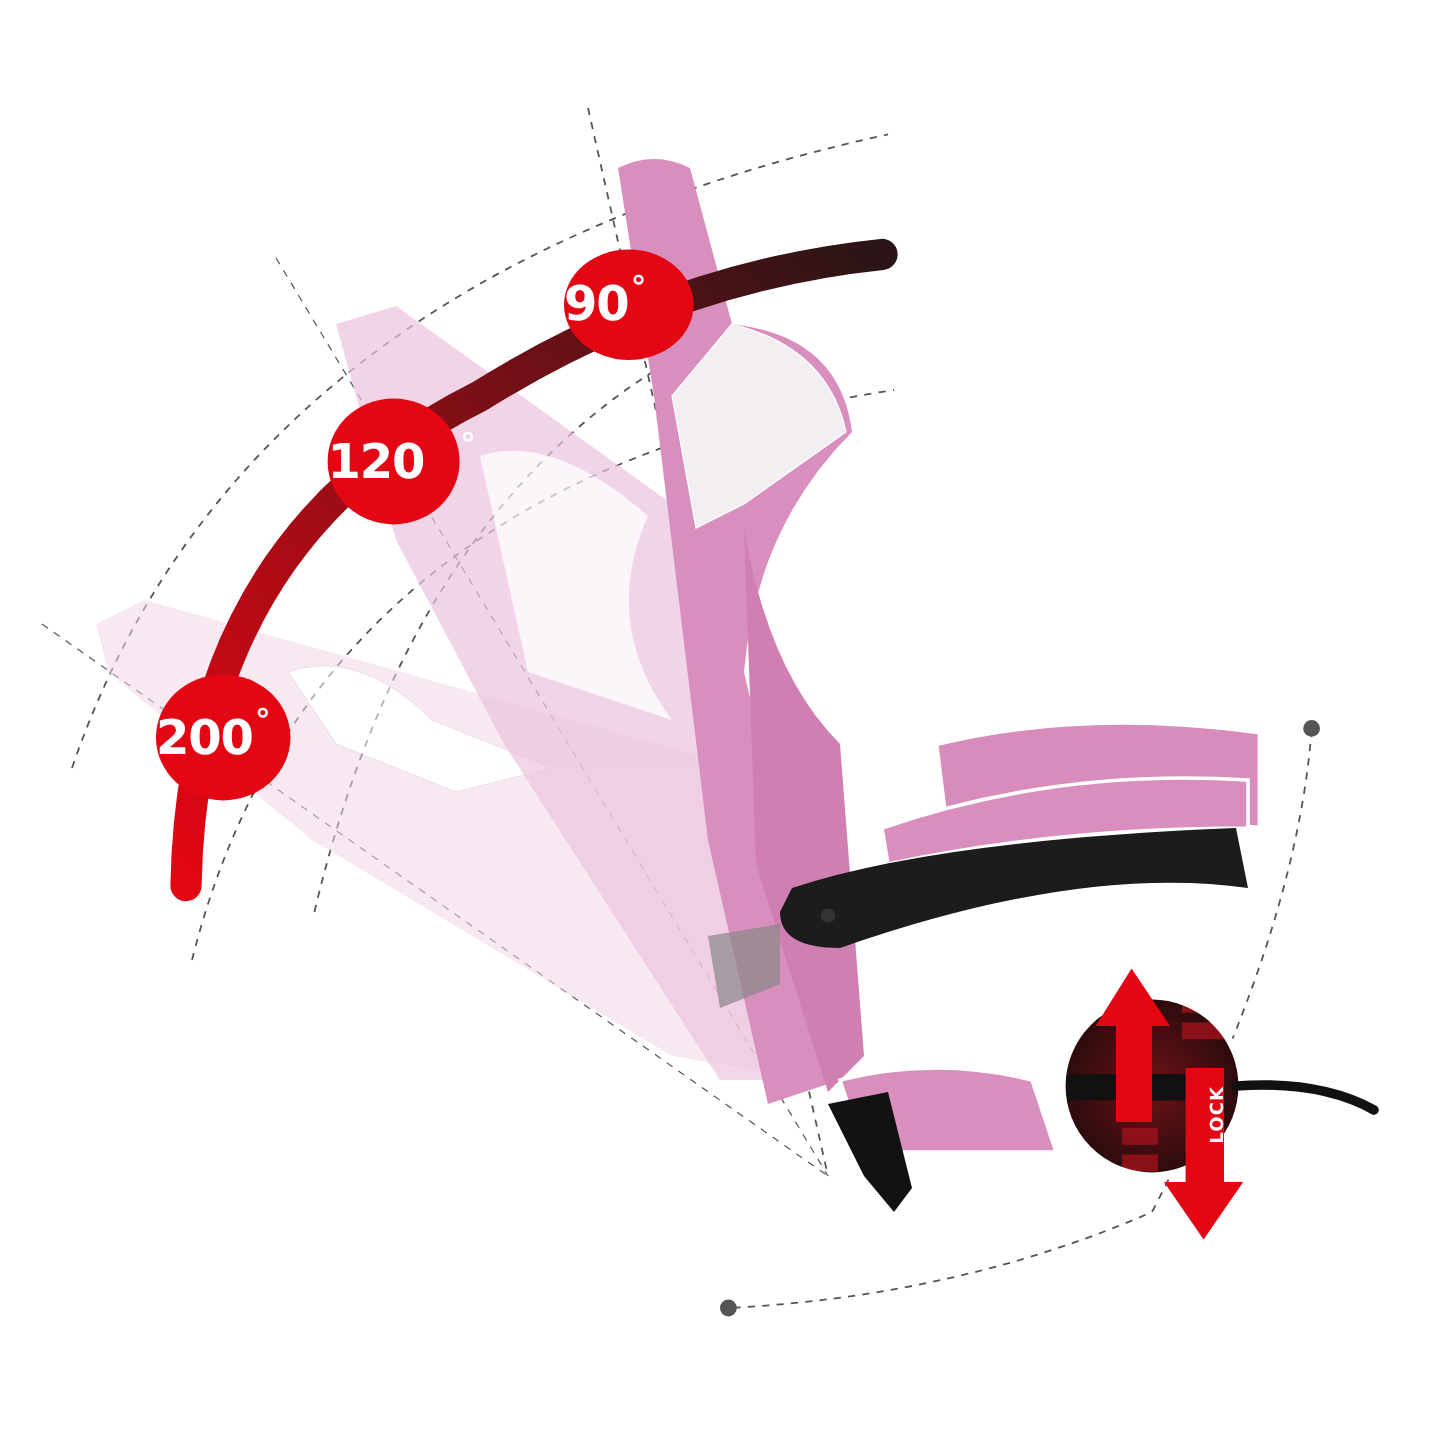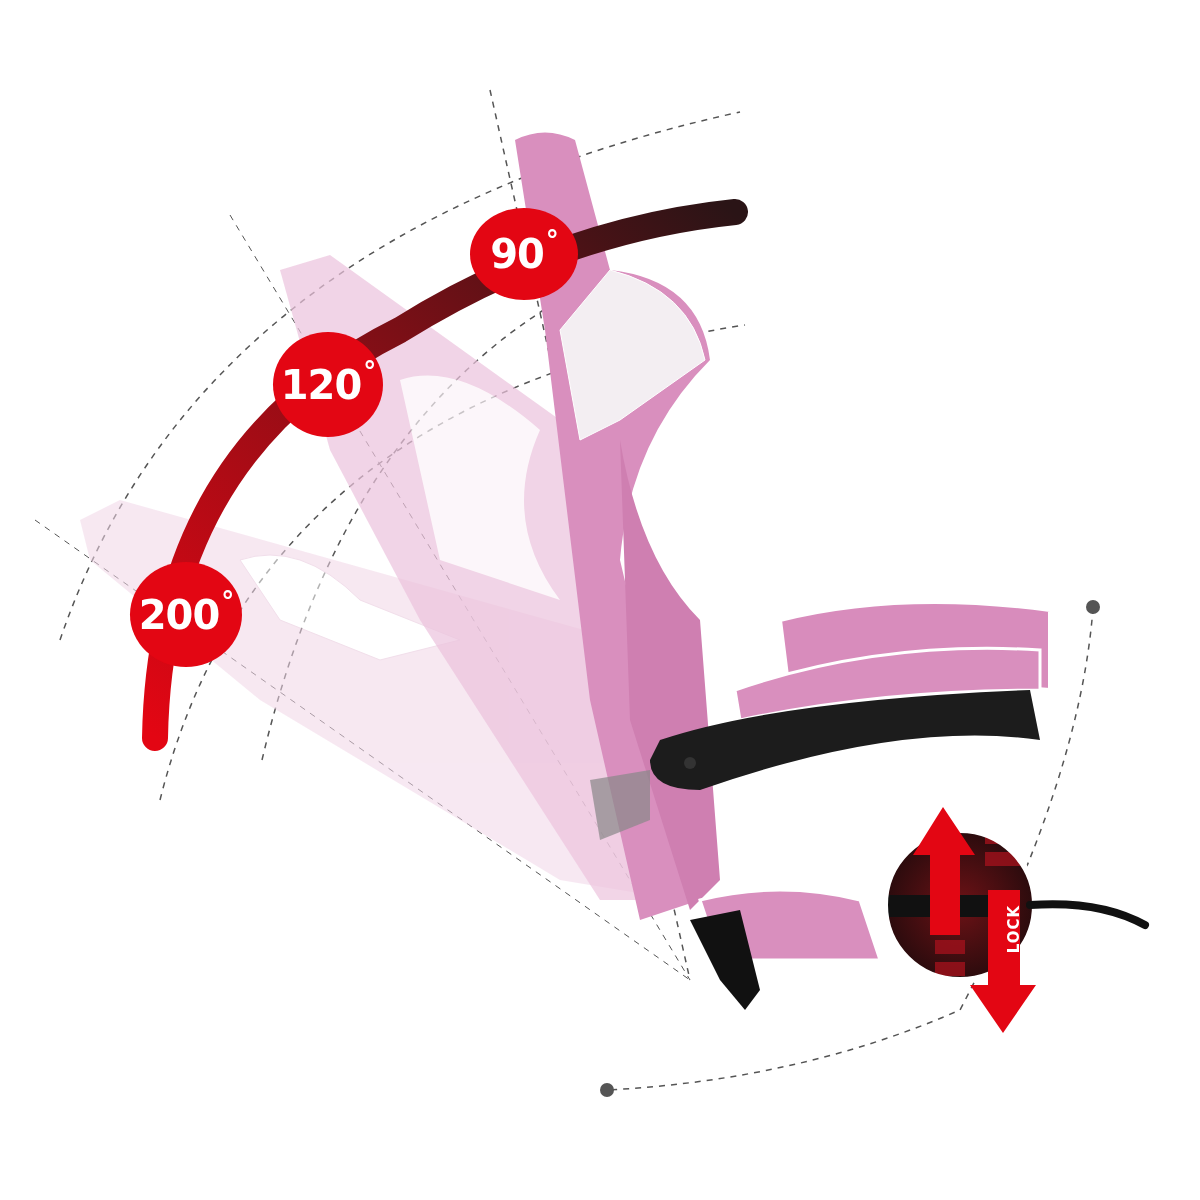--- a/index.html
+++ b/index.html
@@ -1,18 +1,18 @@
 <!DOCTYPE html>
 <html><head>
 <meta charset="utf-8">
 <style>
   html,body{margin:0;padding:0;background:#fff;}
   .stage{position:relative;width:1200px;height:1200px;overflow:hidden;background:#ffffff;font-family:"Liberation Sans",sans-serif;}
   svg.art{position:absolute;left:0;top:0;width:1200px;height:1200px;}
-  .badge{position:absolute;border-radius:50%;background:#e30613;color:#fff;display:flex;align-items:center;justify-content:center;font-family:"DejaVu Sans",sans-serif;font-weight:bold;letter-spacing:-1px;}
+  .badge{position:absolute;border-radius:50%;background:#e30613;color:#fff;display:flex;align-items:center;justify-content:flex-start;font-family:"DejaVu Sans",sans-serif;font-weight:bold;letter-spacing:-1px;}
   .badge .deg{position:relative;top:-14px;font-size:26px;margin-left:2px;}
   .lock-label{position:absolute;left:990px;top:920px;transform:rotate(-90deg);color:#fff;font-family:"DejaVu Sans",sans-serif;font-weight:bold;font-size:15px;letter-spacing:1px;}
 </style>
 </head>
 <body>
 
 <div class="stage">
   <svg class="art" viewBox="0 0 1200 1200">
     <defs>
       <linearGradient id="arcGrad" x1="0" y1="1" x2="1" y2="0">
@@ -83,21 +83,21 @@
     <path d="M1030 905 Q 1100 900 1145 925" fill="none" stroke="#111" stroke-width="8" stroke-linecap="round"></path>
 
     <path d="M943 807 L975 855 L960 855 L960 935 L930 935 L930 855 L913 855 Z" fill="#e30613"></path>
     <path d="M1003 1033 L970 985 L988 985 L988 890 L1020 890 L1020 985 L1036 985 Z" fill="#e30613"></path>
   </svg>
 
   <div class="badge" style="left:470px;top:208px;width:108px;height:92px;font-size:40px;">
     <span>90</span>
     <span class="deg">°</span>
   </div>
-  <div class="badge" style="left:273px;top:332px;width:110px;height:105px;font-size:40px;">
+  <div class="badge" style="left:273px;top:332px;width:110px;height:105px;font-size:40px;gap:28px;">
     <span>120</span>
     <span class="deg">°</span>
   </div>
   <div class="badge" style="left:130px;top:562px;width:112px;height:105px;font-size:40px;">
     <span>200</span>
     <span class="deg">°</span>
   </div>
 
   <div class="lock-label">LOCK</div>
 </div>

